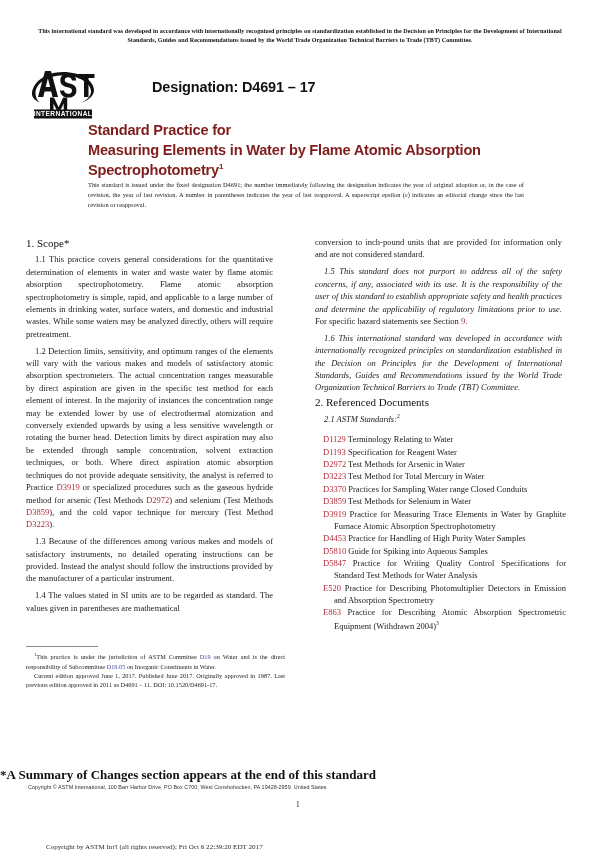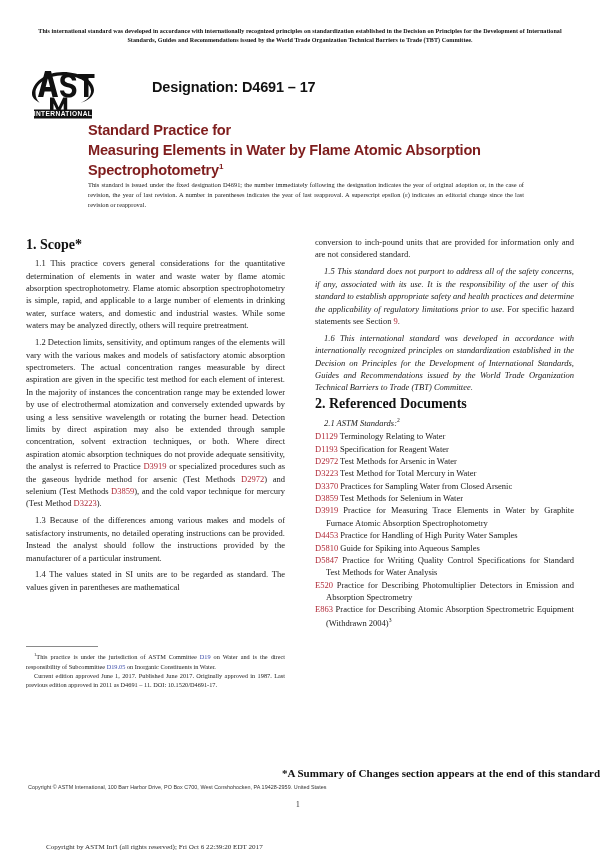--- a/index.html
+++ b/index.html
@@ -107,30 +107,30 @@
   .col {
     position: absolute;
     top: 0;
     width: 259px;
   }
   .col-left  { left: 0; }
   .col-right { left: 289px; }
 
   h2.section-head {
     font-family: "Liberation Serif", "DejaVu Serif", serif;
-    font-size: 14px;
-    font-weight: bold;
+    font-size: 11px;
+    font-weight: normal;
     margin: 0 0 3px 0;
     line-height: 1.3;
     color: #111;
   }
   h2.section-head.spaced { margin-top: 1px; }
 
   p.para {
-    margin: 0 0 0 0;
+    margin: 0 12px 0 0;
     font-size: 8.5px;
     line-height: 1.46;
     text-align: justify;
     text-indent: 9px;
     color: #1a1a1a;
     -webkit-hyphens: auto;
     hyphens: auto;
   }
   p.para + p.para { margin-top: 4.5px; }
   p.para.italic { font-style: italic; }
@@ -146,21 +146,21 @@
 
   a.ref, .ref {
     color: #b02a37;
     text-decoration: none;
     font-style: normal;
   }
   .ref-blue { color: #3b4ba8; text-decoration: none; }
 
   ul.reflist {
     list-style: none;
-    margin: 0;
+    margin: 8px;
     padding: 0;
   }
   ul.reflist li {
     font-size: 8.5px;
     line-height: 1.455;
     padding-left: 11px;
     text-indent: -11px;
     text-align: justify;
     color: #1a1a1a;
     margin: 0;
@@ -192,22 +192,22 @@
     left: 0;
     width: 259px;
   }
 
   
   .summary-note {
     position: absolute;
     top: 767px;
     left: 0;
     width: 600px;
-    text-align: right;
-    font-size: 11px;
+    text-align: left;
+    font-size: 13px;
     font-weight: bold;
     color: #111;
   }
   .copyright-line {
     position: absolute;
     top: 784px;
     left: 28px;
     width: 545px;
     font-family: "Liberation Sans", "DejaVu Sans", sans-serif;
     font-size: 5.4px;
@@ -296,21 +296,21 @@
 
       <h2 class="section-head spaced">2. Referenced Documents</h2>
 
       <div class="sub-head"><span class="label">2.1 ASTM Standards:</span><sup>2</sup></div>
 
       <ul class="reflist">
         <li><a class="ref" href="#">D1129</a><span class="title-txt"> Terminology Relating to Water</span></li>
         <li><a class="ref" href="#">D1193</a><span class="title-txt"> Specification for Reagent Water</span></li>
         <li><a class="ref" href="#">D2972</a><span class="title-txt"> Test Methods for Arsenic in Water</span></li>
         <li><a class="ref" href="#">D3223</a><span class="title-txt"> Test Method for Total Mercury in Water</span></li>
-        <li><a class="ref" href="#">D3370</a><span class="title-txt"> Practices for Sampling Water from Closed Arsenic</span></li>
+        <li><a class="ref" href="#">D3370</a><span class="title-txt"> Practices for Sampling Water range Closed Conduits</span></li>
         <li><a class="ref" href="#">D3859</a><span class="title-txt"> Test Methods for Selenium in Water</span></li>
         <li><a class="ref" href="#">D3919</a><span class="title-txt"> Practice for Measuring Trace Elements in Water by Graphite Furnace Atomic Absorption Spectrophotometry</span></li>
         <li><a class="ref" href="#">D4453</a><span class="title-txt"> Practice for Handling of High Purity Water Samples</span></li>
         <li><a class="ref" href="#">D5810</a><span class="title-txt"> Guide for Spiking into Aqueous Samples</span></li>
         <li><a class="ref" href="#">D5847</a><span class="title-txt"> Practice for Writing Quality Control Specifications for Standard Test Methods for Water Analysis</span></li>
         <li><a class="ref" href="#">E520</a><span class="title-txt"> Practice for Describing Photomultiplier Detectors in Emission and Absorption Spectrometry</span></li>
         <li><a class="ref" href="#">E863</a><span class="title-txt"> Practice for Describing Atomic Absorption Spectrometric Equipment (Withdrawn 2004)</span><sup>3</sup></li>
       </ul>
 
     </div>

